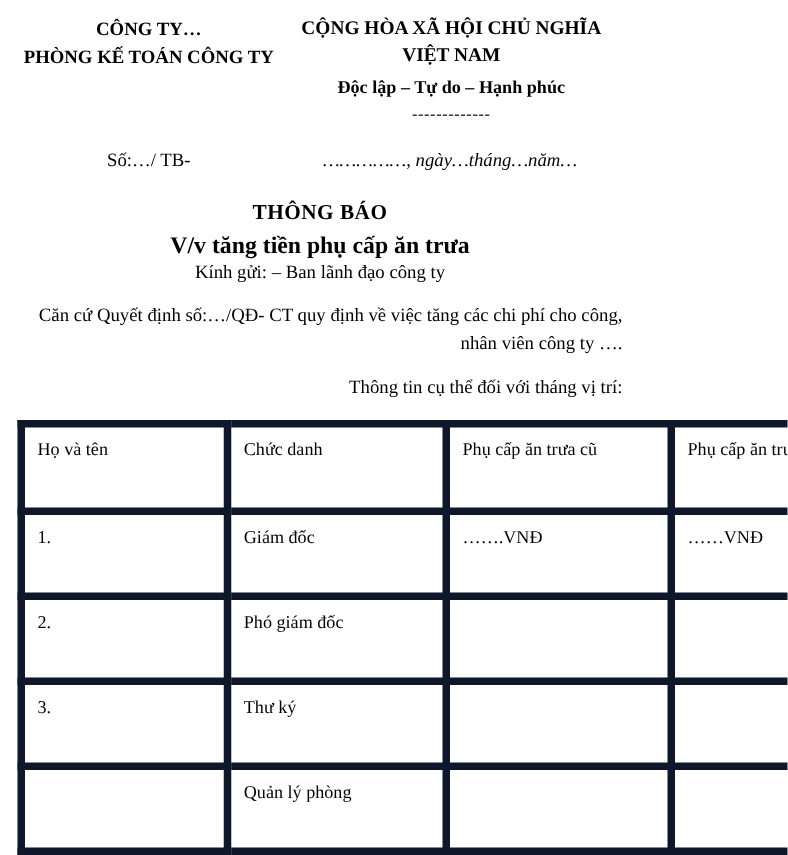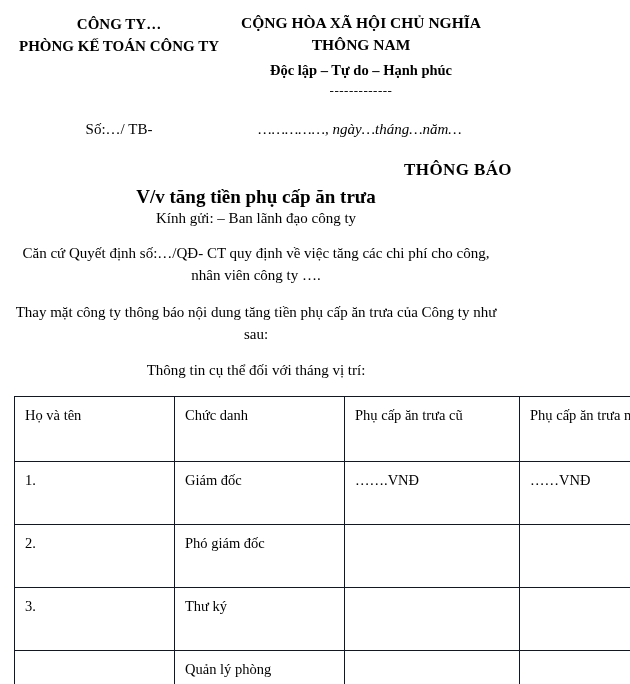--- a/index.html
+++ b/index.html
@@ -74,21 +74,21 @@
   }
   .numdate .datetext {
     flex: 1;
     text-align: center;
     font-style: italic;
     font-size: 15px;
   }
 
   
   .doc-title {
-    text-align: right;
+    text-align: center;
     font-weight: bold;
     font-size: 17px;
     margin-top: 22px;
     letter-spacing: 0.4px;
   }
   .doc-subtitle {
     text-align: center;
     font-weight: bold;
     font-size: 19px;
     margin-top: 6px;
@@ -106,39 +106,39 @@
 
   
   .body-block {
     padding: 0 14px;
     box-sizing: border-box;
   }
   .para {
     font-size: 15px;
     line-height: 1.45;
     margin-top: 16px;
-    text-align: center;
+    text-align: right;
   }
   .para.tight {
     margin-top: 14px;
   }
 
   
   .table-wrap {
     padding: 0 14px;
     box-sizing: border-box;
     margin-top: 14px;
   }
   table.alw {
     border-collapse: collapse;
     width: 600px;
     table-layout: fixed;
   }
   table.alw td {
-    border: 1px solid #0f172a;
+    border: 6px solid #0f172a;
     font-size: 14.5px;
     padding: 9px 9px 9px 10px;
     vertical-align: top;
     line-height: 1.35;
   }
   table.alw tr.head-row td {
     height: 46px;
   }
   table.alw tr.data-row td {
     height: 44px;
@@ -152,39 +152,38 @@
 <body>
 
 <div class="page">
 
   <div class="header">
     <div class="header-left">
       <div>CÔNG TY…</div>
       <div>PHÒNG KẾ TOÁN CÔNG TY</div>
     </div>
     <div class="header-right">
-      <div class="line1">CỘNG HÒA XÃ HỘI CHỦ NGHĨA THÔNG NAM</div>
+      <div class="line1">CỘNG HÒA XÃ HỘI CHỦ NGHĨA VIỆT NAM</div>
       <div class="line2">Độc lập – Tự do – Hạnh phúc</div>
       <div class="rule">-------------</div>
     </div>
   </div>
 
   <div class="numdate">
     <div class="sonumber">Số:…/ TB-</div>
     <div class="datetext">……………, ngày…tháng…năm…</div>
   </div>
 
   <div class="doc-title">THÔNG BÁO</div>
   <div class="doc-subtitle">V/v tăng tiền phụ cấp ăn trưa</div>
 
   <div class="recipient-1">Kính gửi: – Ban lãnh đạo công ty</div>
 
   <div class="body-block">
     <div class="para">Căn cứ Quyết định số:…/QĐ- CT quy định về việc tăng các chi phí cho công, nhân viên công ty ….</div>
-    <div class="para">Thay mặt công ty thông báo nội dung tăng tiền phụ cấp ăn trưa của Công ty như sau:</div>
     <div class="para tight">Thông tin cụ thể đối với tháng vị trí:</div>
   </div>
 
   <div class="table-wrap">
     <table class="alw">
       <tbody>
         <tr class="head-row">
           <td class="col1">Họ và tên</td>
           <td class="col2">Chức danh</td>
           <td class="col3">Phụ cấp ăn trưa cũ</td>

